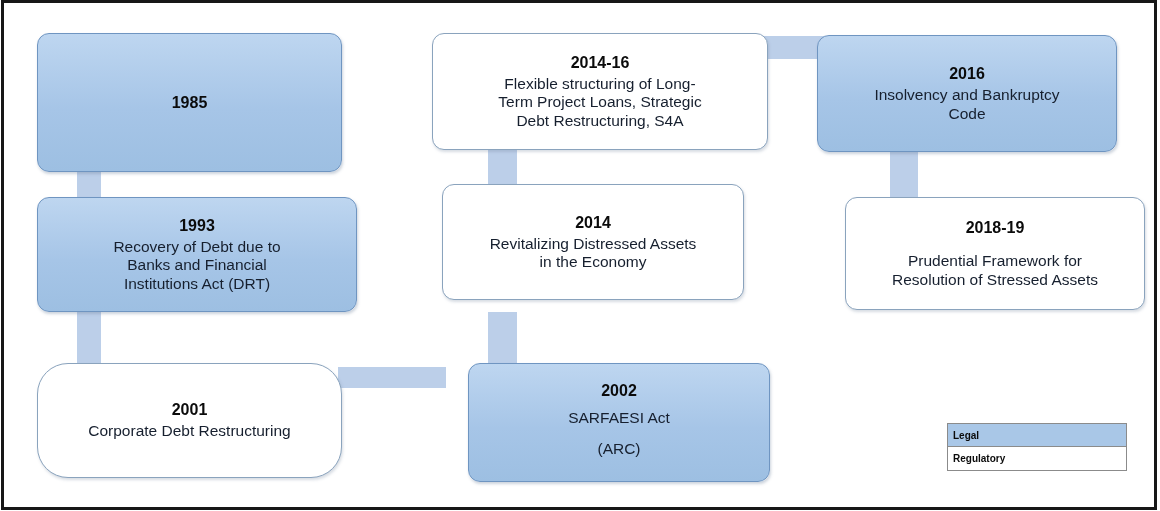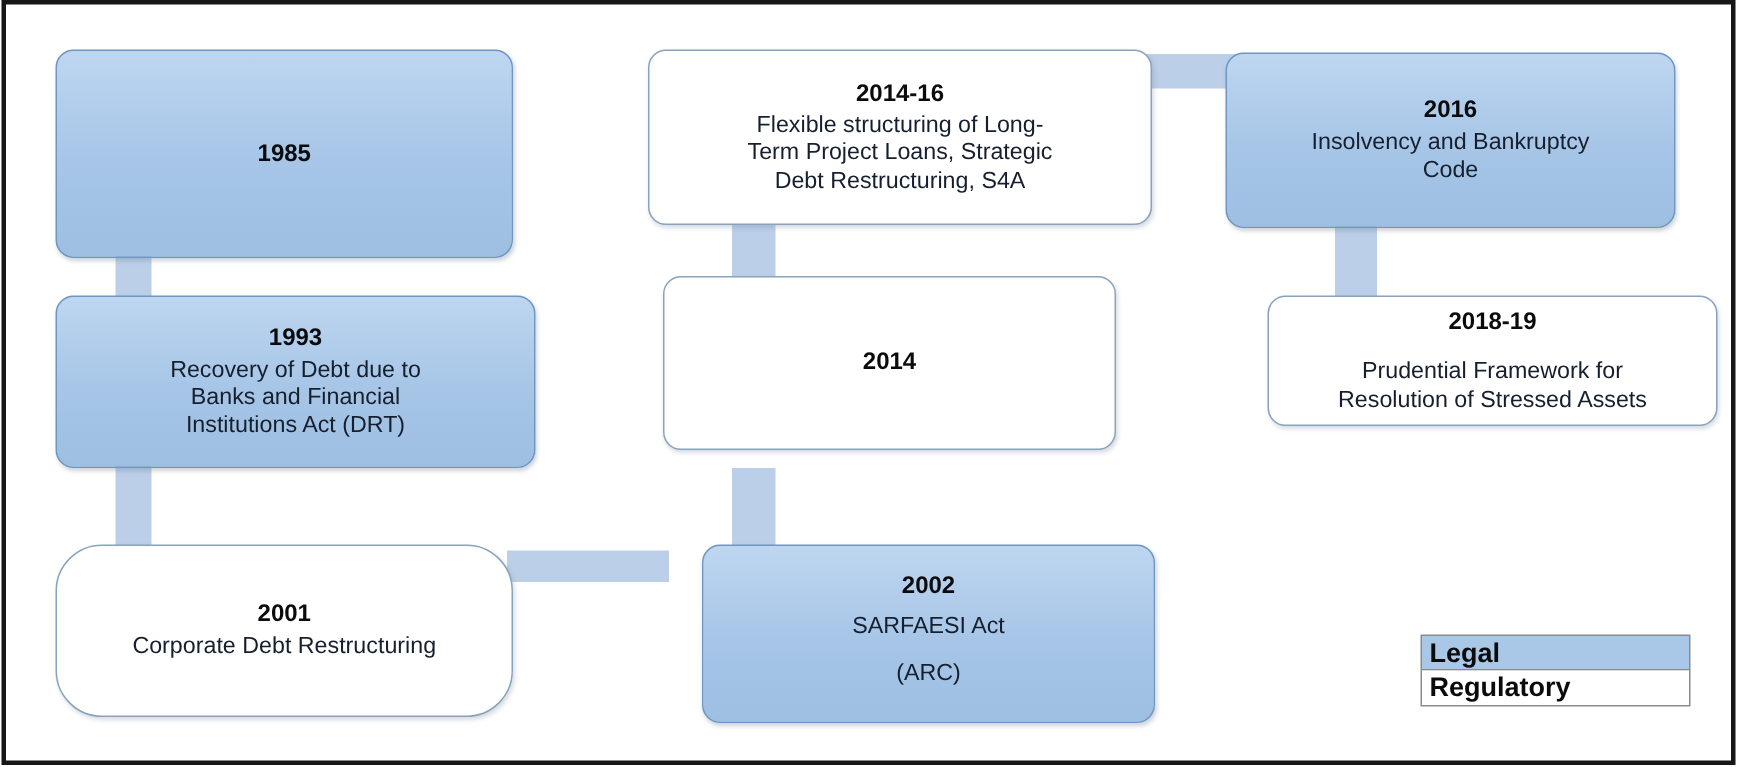--- a/index.html
+++ b/index.html
@@ -15,21 +15,21 @@
          border:1.5px solid #6f95c1;
          box-shadow:1px 2px 3px rgba(110,130,155,0.35);}
   .regulatory{background:#ffffff;border:1.5px solid #8aa3bd;
          box-shadow:1px 2px 3px rgba(110,130,155,0.28);}
   .year{font-weight:bold;font-size:16px;color:#0b0b0b;line-height:1.2;}
   .title{font-size:15.5px;line-height:1.18;color:#161f2e;white-space:pre-line;}
   .spaced .title{line-height:1.95;}
   .legend{position:absolute;left:947px;top:423px;width:178px;
           border:1px solid #8b8b8b;background:#fff;}
   .legend-row{height:23px;display:flex;align-items:center;
-          padding-left:5px;font-weight:bold;font-size:18px;color:#0b0b0b;
+          padding-left:5px;font-weight:bold;font-size:10px;color:#0b0b0b;
           box-sizing:border-box;}
   .legend-row.blue{background:#a9c7e7;border-bottom:1px solid #8b8b8b;}
   .legend-row.white{background:#ffffff;}
 </style>
 </head>
 <body>
 
 <div class="connector" style="left:77px;top:146px;width:24px;height:55px;"></div>
 <div class="connector" style="left:77px;top:310px;width:24px;height:57px;"></div>
 <div class="connector" style="left:338px;top:367px;width:108px;height:21px;"></div>
@@ -56,35 +56,37 @@
 
 <div class="tbox regulatory" style="left:432px;top:33px;width:336px;height:117px;">
   <div class="year">2014-16</div>
   <div class="title">Flexible structuring of Long-
 Term Project Loans, Strategic
 Debt Restructuring, S4A</div>
 </div>
 
 <div class="tbox regulatory" style="left:442px;top:184px;width:302px;height:116px;">
   <div class="year">2014</div>
+  <div class="title">Revitalizing Distressed Assets
+in the Economy</div>
 </div>
 
 <div class="tbox legal spaced" style="left:468px;top:363px;width:302px;height:119px;">
   <div class="year">2002</div>
   <div class="title">SARFAESI Act
 (ARC)</div>
 </div>
 
 <div class="tbox legal" style="left:817px;top:35px;width:300px;height:117px;">
   <div class="year">2016</div>
   <div class="title">Insolvency and Bankruptcy
 Code</div>
 </div>
 
-<div class="tbox regulatory" style="left:845px;top:197px;width:300px;height:87px;gap:15px;">
+<div class="tbox regulatory" style="left:845px;top:197px;width:300px;height:113px;gap:15px;">
   <div class="year">2018-19</div>
   <div class="title">Prudential Framework for
 Resolution of Stressed Assets</div>
 </div>
 
 <div class="legend">
   <div class="legend-row blue">Legal</div>
   <div class="legend-row white">Regulatory</div>
 </div>
 

